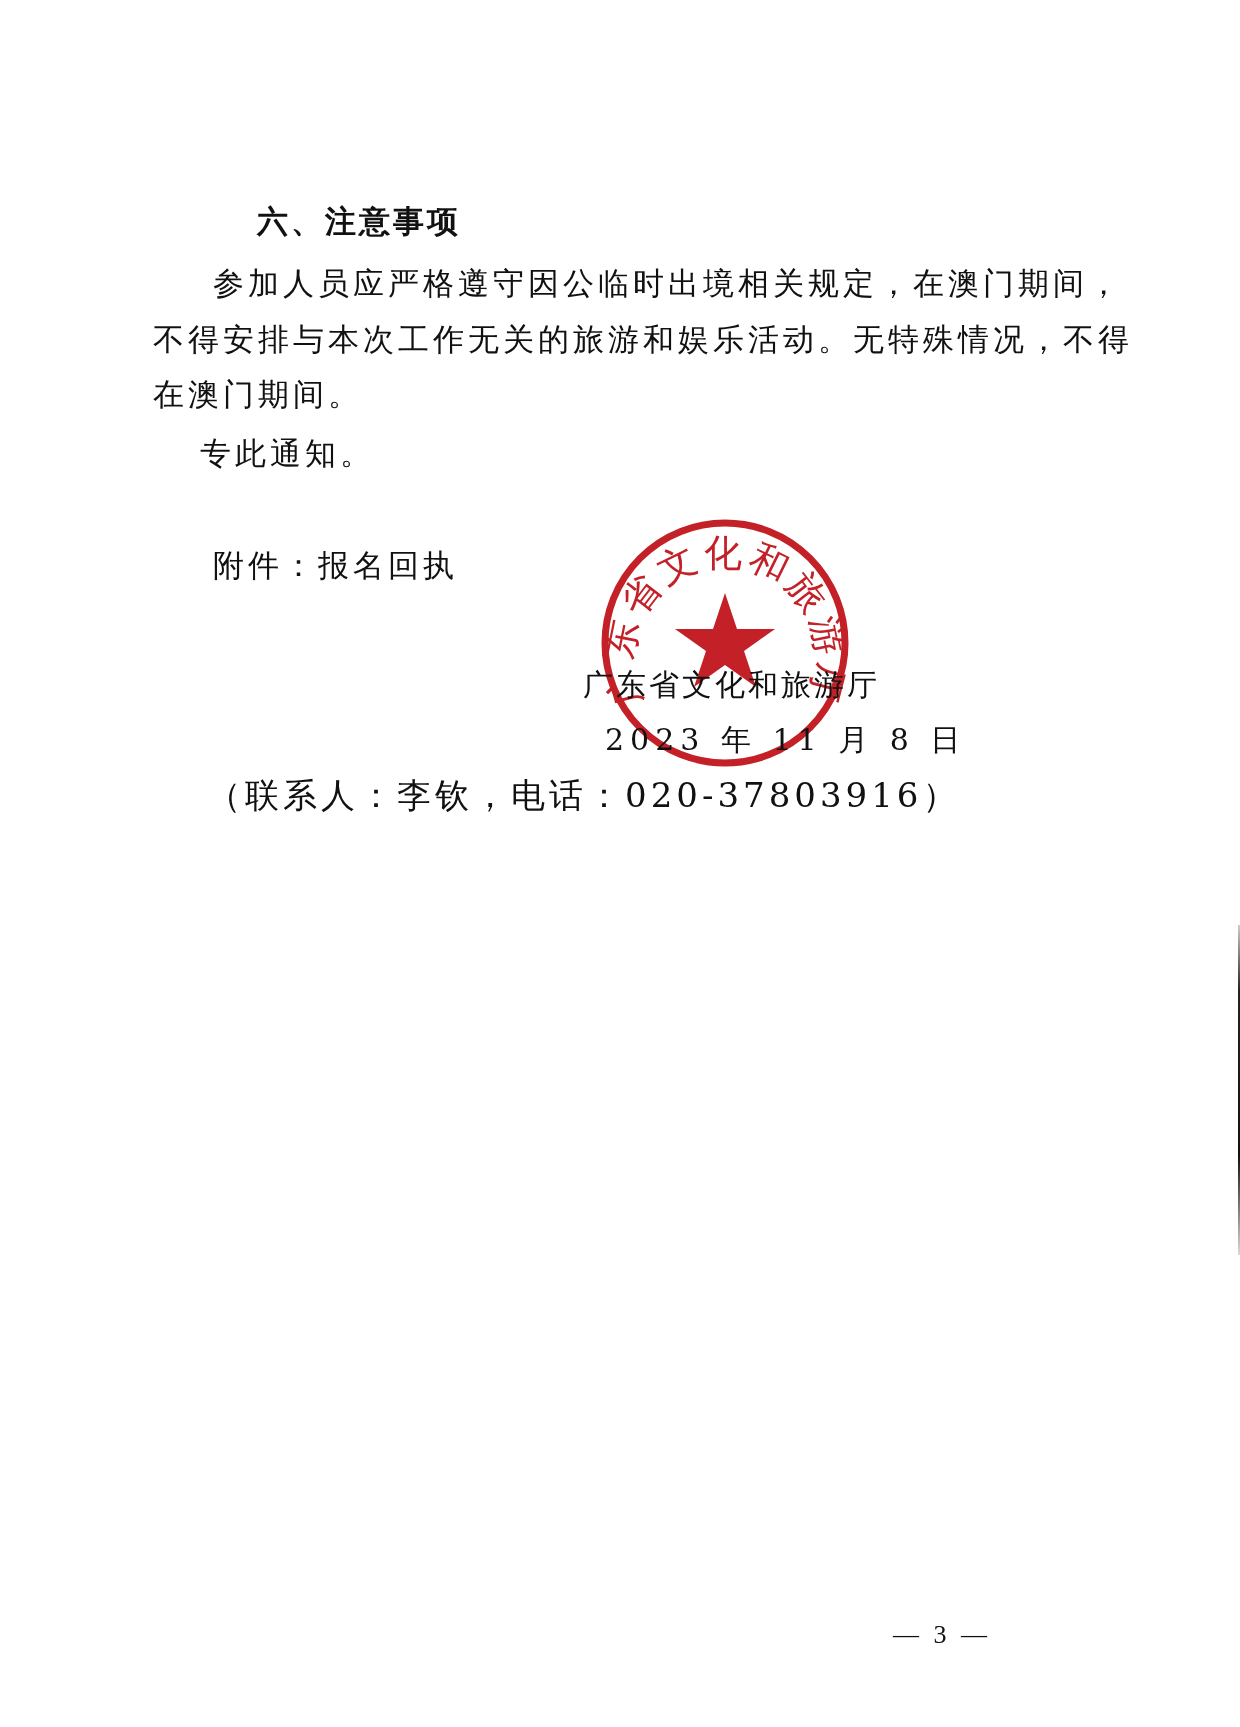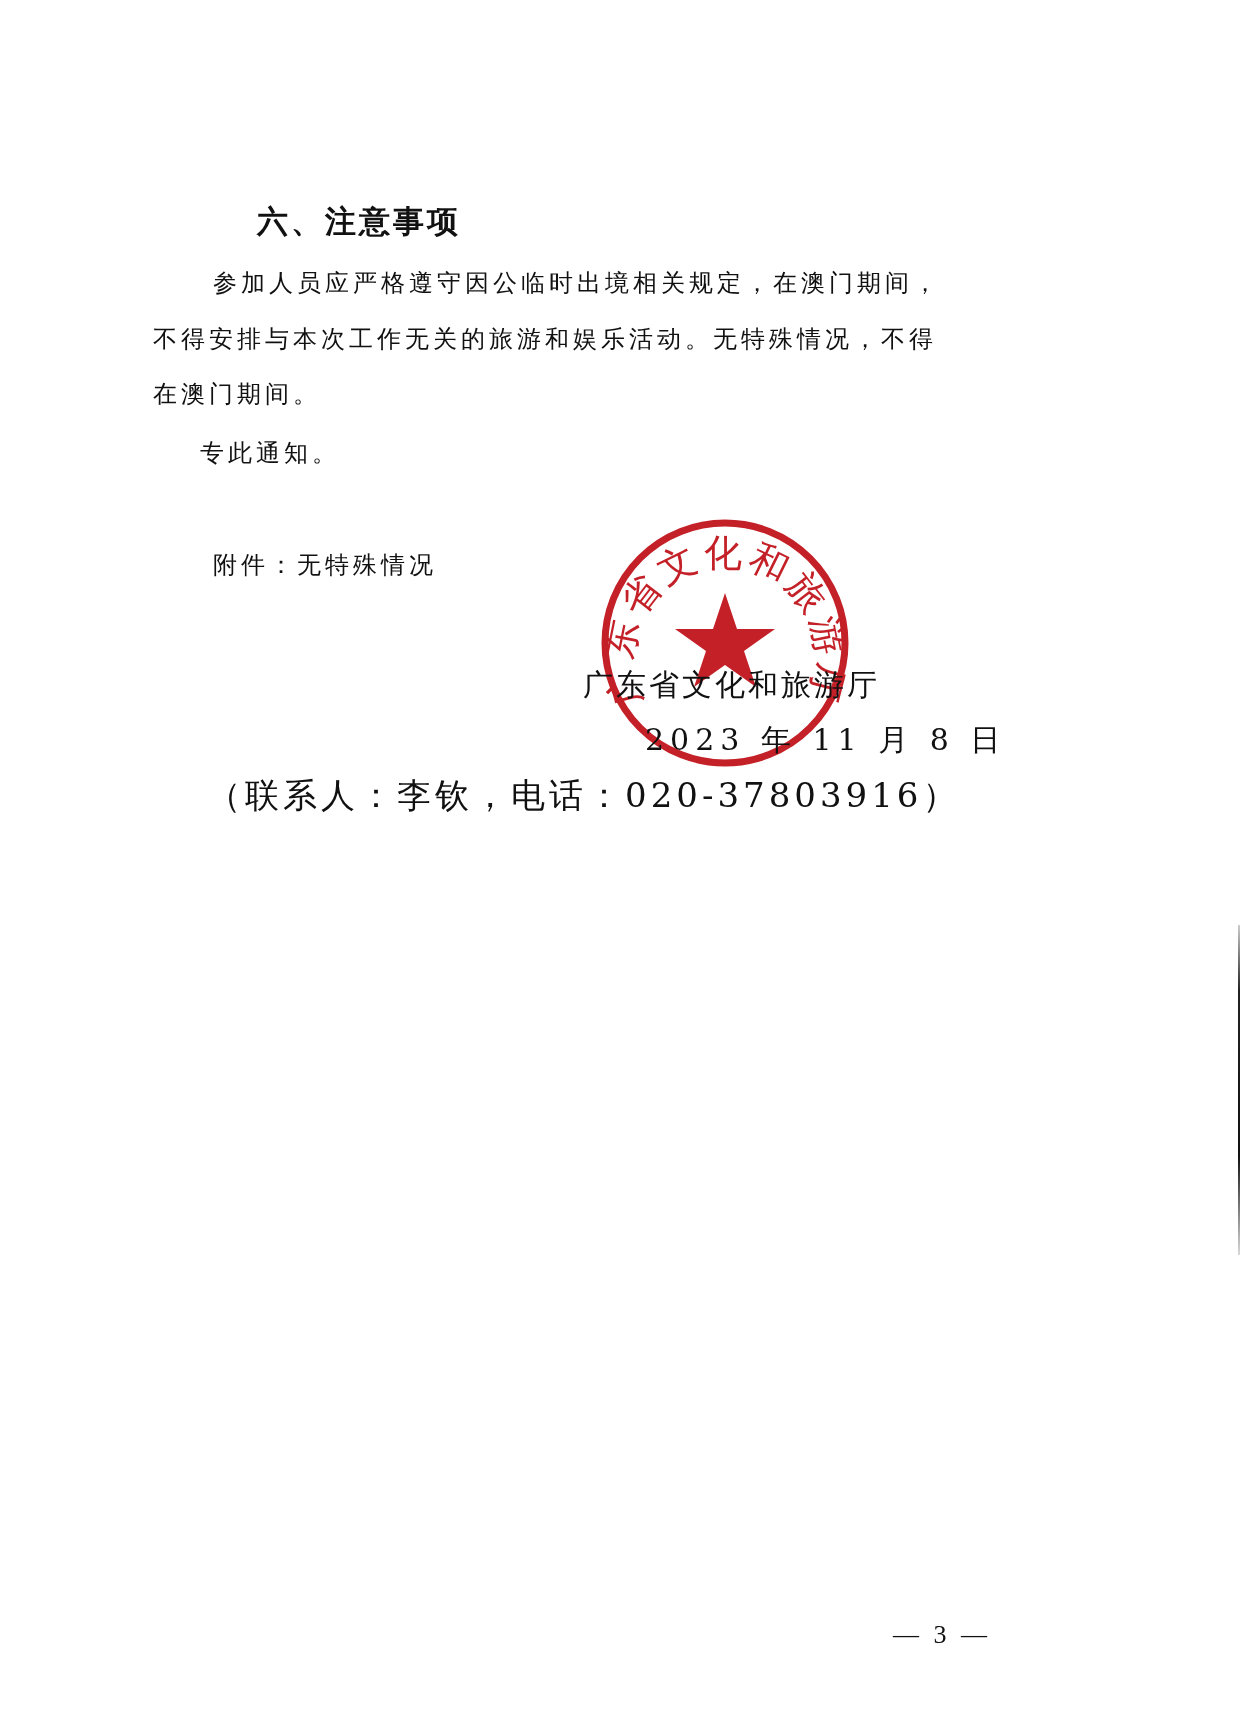--- a/index.html
+++ b/index.html
@@ -11,38 +11,37 @@
       width: 1240px;
       height: 1727px;
       position: relative;
       overflow: hidden;
       font-family: "DejaVu Serif", "Liberation Serif", serif;
       color: #111111;
     }
     .line {
       position: absolute;
       white-space: nowrap;
-      font-size: 24px;
+      font-size: 31px;
       letter-spacing: 4px;
       line-height: 40px;
     }
     .heading {
       font-family: "DejaVu Sans", "Liberation Sans", sans-serif;
       font-weight: bold;
       font-size: 31px;
       letter-spacing: 3px;
     }
     .signature {
       font-size: 30px;
       letter-spacing: 3px;
     }
     .date {
       font-size: 30px;
       letter-spacing: 6px;
-      margin-left: 40px;
     }
     .contact {
       font-size: 34px;
       letter-spacing: 4px;
     }
     .page-number {
       position: absolute;
       font-size: 26px;
       letter-spacing: 4px;
       white-space: nowrap;
@@ -73,21 +72,21 @@
 <div>
 
   <div class="line heading" style="left:213px; top:201px;margin-left:44px;">六、注意事项</div>
 
   <div class="line" style="left:213px; top:263px;">参加人员应严格遵守因公临时出境相关规定，在澳门期间，</div>
   <div class="line" style="left:153px; top:319px;text-align:center;">不得安排与本次工作无关的旅游和娱乐活动。无特殊情况，不得</div>
   <div class="line" style="left:153px; top:374px;">在澳门期间。</div>
 
   <div class="line" style="left:200px; top:433px;">专此通知。</div>
 
-  <div class="line" style="left:213px; top:545px;">附件：无特殊情况</div>
+  <div class="line" style="left:213px; top:545px;">附件：报名回执</div>
 
   <svg class="seal" viewBox="0 0 256 256">
     <defs>
       <path id="seal-arc" d="M 40 170 A 92 92 0 1 1 216 170"></path>
     </defs>
     <circle cx="128" cy="128" r="120" fill="none" stroke="#c0141c" stroke-width="7"></circle>
     <text font-family="DejaVu Serif, serif" font-size="38" fill="#c0141c" letter-spacing="4">
       <textPath href="#seal-arc" startOffset="50%" text-anchor="middle">广东省文化和旅游厅</textPath>
     </text>
     <polygon points="128,78 140,114 178,114 147,136 159,172 128,150 97,172 109,136 78,114 116,114" fill="#c0141c"></polygon>

